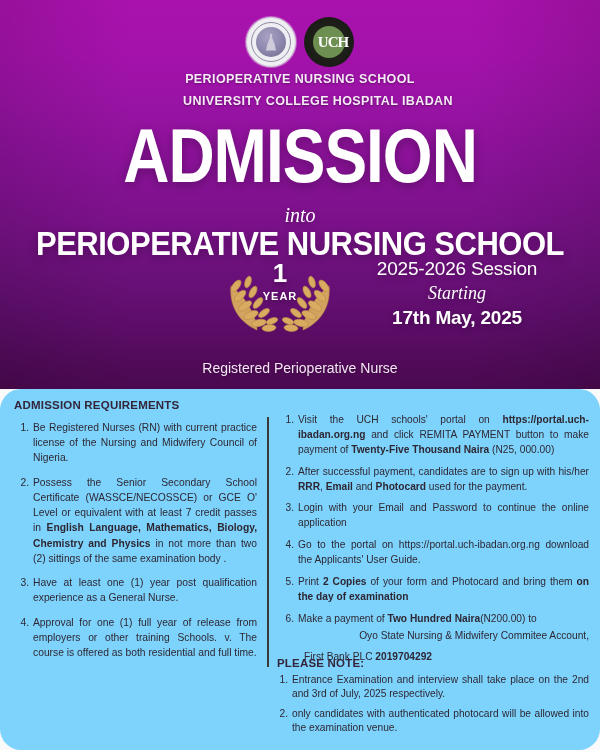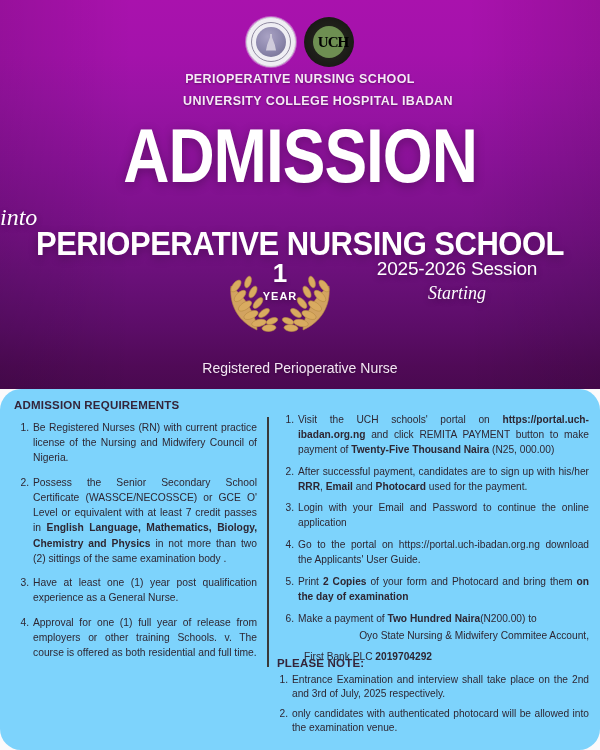--- a/index.html
+++ b/index.html
@@ -60,21 +60,21 @@
     display:flex; align-items:center; justify-content:center;
     position:relative;
   }
   .logo-uch .inner{
     width:32px; height:32px; border-radius:50%;
     background:#6e8f52;
     display:flex; align-items:center; justify-content:center;
   }
   .logo-uch .mono{
     font-family:"Liberation Serif", serif;
-    font-size:15px; font-weight:700; color:#000000; letter-spacing:-1px;
+    font-size:15px; font-weight:700; color:#ffffff; letter-spacing:-1px;
     line-height:1;
     margin-left:8px;
   }
 
   .inst-lines{
     position:absolute; top:72px; left:0; width:600px; text-align:center; z-index:3;
   }
   .inst-1{
     font-size:12.5px; font-weight:700; color:#f6eaf6; letter-spacing:.4px;
     text-shadow:0 1px 2px rgba(0,0,0,.35);
@@ -87,23 +87,23 @@
   }
 
   .admission-word{
     position:absolute; top:118px; left:0; width:600px; text-align:center; z-index:3;
     font-size:64px; font-weight:700; color:#ffffff;
     letter-spacing:-1px; line-height:1;
     transform:scaleY(1.18); transform-origin:top center;
     text-shadow:0 3px 10px rgba(0,0,0,.28);
   }
   .into-word{
-    position:absolute; top:204px; left:0; width:600px; z-index:3;
+    position:absolute; top:204px; left:0; width:600px; text-align:center; z-index:3;
     font-family:"Liberation Serif", serif;
-    font-style:italic; font-size:24px; color:#ffffff;
+    font-style:italic; font-size:20px; color:#ffffff;
     text-shadow:0 2px 6px rgba(0,0,0,.3);
   }
   .school-word{
     position:absolute; top:226px; left:0; width:600px; text-align:center; z-index:3;
     font-size:31px; font-weight:700; color:#ffffff; letter-spacing:-.5px;
     transform:scaleY(1.06);
     text-shadow:0 3px 9px rgba(0,0,0,.28);
   }
 
   
@@ -279,20 +279,21 @@
       </svg>
       <div class="num">1</div>
       <div class="yr">YEAR</div>
     </div>
 
     <div class="become2">Registered Perioperative Nurse</div>
 
     <div class="session-box">
       <div class="session-line">2025-2026 Session</div>
       <div class="starting-line">Starting</div>
+      <div class="date-line">17th May, 2025</div>
     </div>
   </div>
 
   <div class="body-area">
 
     <div class="col-left">
       <div class="req-title">ADMISSION REQUIREMENTS</div>
       <ol class="req-list" id="req-list">
           <li><span class="marker">1.</span><span>Be Registered Nurses (RN) with current practice license of the Nursing and Midwifery Council of Nigeria.</span></li>
           <li><span class="marker">2.</span><span>Possess the Senior Secondary School Certificate (WASSCE/NECOSSCE) or GCE O' Level or equivalent with at least 7 credit passes in </span><span class="b">English Language, Mathematics, Biology, Chemistry and Physics</span><span> in not more than two (2) sittings of the same examination body .</span></li>

